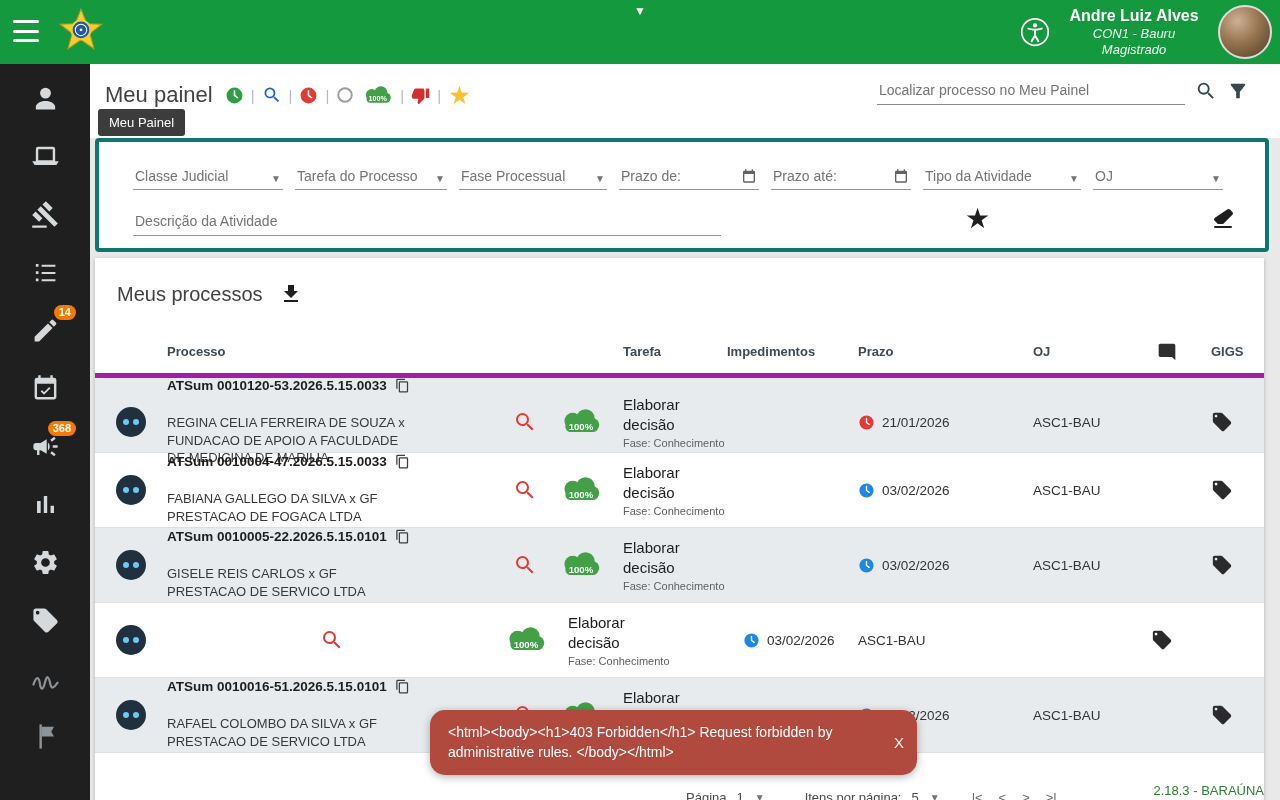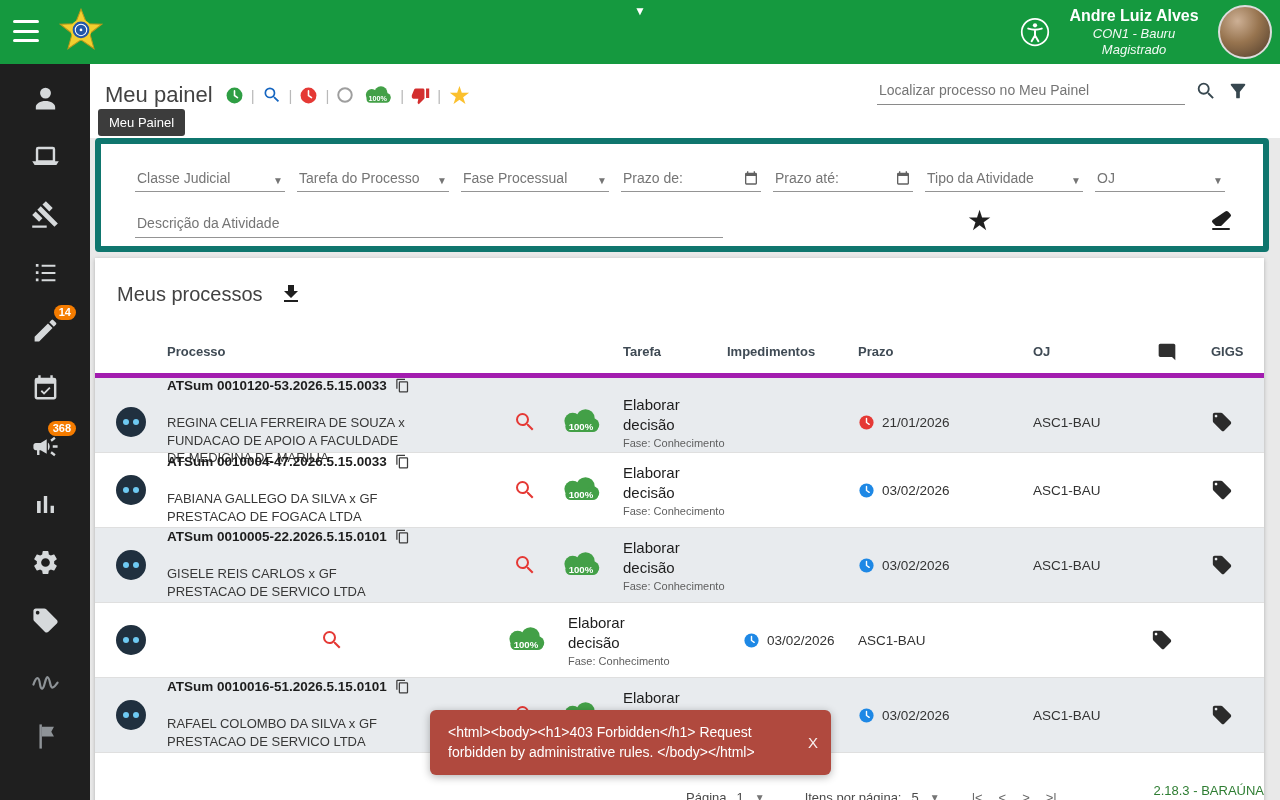--- a/index.html
+++ b/index.html
@@ -35,21 +35,21 @@
   .tb-icons .sep{color:#b9b9b9;font-size:15px}
   .ic{display:inline-flex;align-items:center;justify-content:center}
   .ic svg{display:block}
   .tooltip{position:absolute;left:8px;top:45px;background:#3c3c3c;color:#fff;font-size:13px;padding:6px 11px;border-radius:3px;z-index:6;white-space:nowrap}
   .search-wrap{position:absolute;left:787px;top:12px;display:flex;align-items:flex-end;gap:10px}
   .search-input{width:308px;border:none;border-bottom:1px solid #8a8a8a;background:transparent;font-size:14px;padding:6px 2px;outline:none;color:#333;font-family:inherit}
   .search-input::placeholder{color:#757575}
   .sw-ic{color:#37474f;cursor:pointer;padding-bottom:3px}
 
   
-  .filter-card{position:absolute;left:5px;right:11px;top:74px;height:114px;background:#fff;border:6px solid #0f766e;border-radius:4px;padding:12px 30px 0 34px}
+  .filter-card{position:absolute;left:5px;right:11px;top:74px;height:114px;background:#fff;border:4px solid #0f766e;border-radius:4px;padding:12px 30px 0 34px}
   .frow{display:flex;gap:12px}
   .ffield{display:flex;align-items:flex-end;justify-content:space-between;border-bottom:1px solid #949494;height:36px;padding:0 2px 5px;color:#757575;font-size:14px;cursor:pointer;white-space:nowrap}
   .w1{width:150px}.w2{width:152px}.w3{width:148px}.w4{width:140px}.w5{width:140px}.w6{width:158px}.w7{width:130px}
   .caret-sm{color:#757575;font-size:10px;margin-left:6px}
   .cal{color:#616161}.cal svg{width:16px;height:16px}
   .frow2{margin-top:14px;position:relative;height:42px}
   .finput{width:588px;border:none;border-bottom:1px solid #949494;font-size:14px;padding:9px 2px 6px;outline:none;background:transparent;color:#333;font-family:inherit}
   .finput::placeholder{color:#757575}
   .star-btn{position:absolute;left:832px;top:-2px;font-size:28px;color:#1f1f1f;cursor:pointer;line-height:1.2;background:none;border:none}
   .eraser-btn{position:absolute;right:0;top:2px;cursor:pointer;color:#1f1f1f;background:none;border:none}
@@ -99,21 +99,21 @@
   .tag-ic{color:#2b2b2b;cursor:pointer}
   .tag-ic svg{width:22px;height:22px}
 
   
   .version{position:absolute;right:16px;top:719px;font-size:13px;color:#2E7D32;z-index:12}
   .pagination{position:absolute;left:596px;top:726px;display:flex;align-items:center;gap:10px;color:#4a4a4a;font-size:13px;z-index:12}
   .pg-group{display:flex;align-items:center;gap:5px;cursor:pointer}
   .pg-space{width:20px}
   .pg-nav{display:flex;gap:16px;margin-left:22px;color:#666}
   .pg-nav span{cursor:pointer}
-  .toast{position:absolute;left:340px;top:646px;width:401px;min-height:64px;background:#B0493E;border-radius:6px;color:#fff;z-index:60;padding:12px 44px 12px 18px;font-size:14px;line-height:1.45;box-shadow:0 2px 8px rgba(0,0,0,.3)}
+  .toast{position:absolute;left:340px;top:646px;width:487px;min-height:64px;background:#B0493E;border-radius:15px;color:#fff;z-index:60;padding:12px 44px 12px 18px;font-size:14px;line-height:1.45;box-shadow:0 2px 8px rgba(0,0,0,.3)}
   .toast-close{position:absolute;right:13px;top:50%;transform:translateY(-50%);color:#fff;font-size:15px;cursor:pointer;background:none;border:none;opacity:.92}
 </style>
 </head>
 <body>
 
 <div id="app">
 
   <header class="topbar">
     <button class="hamburger">
         <span></span>

